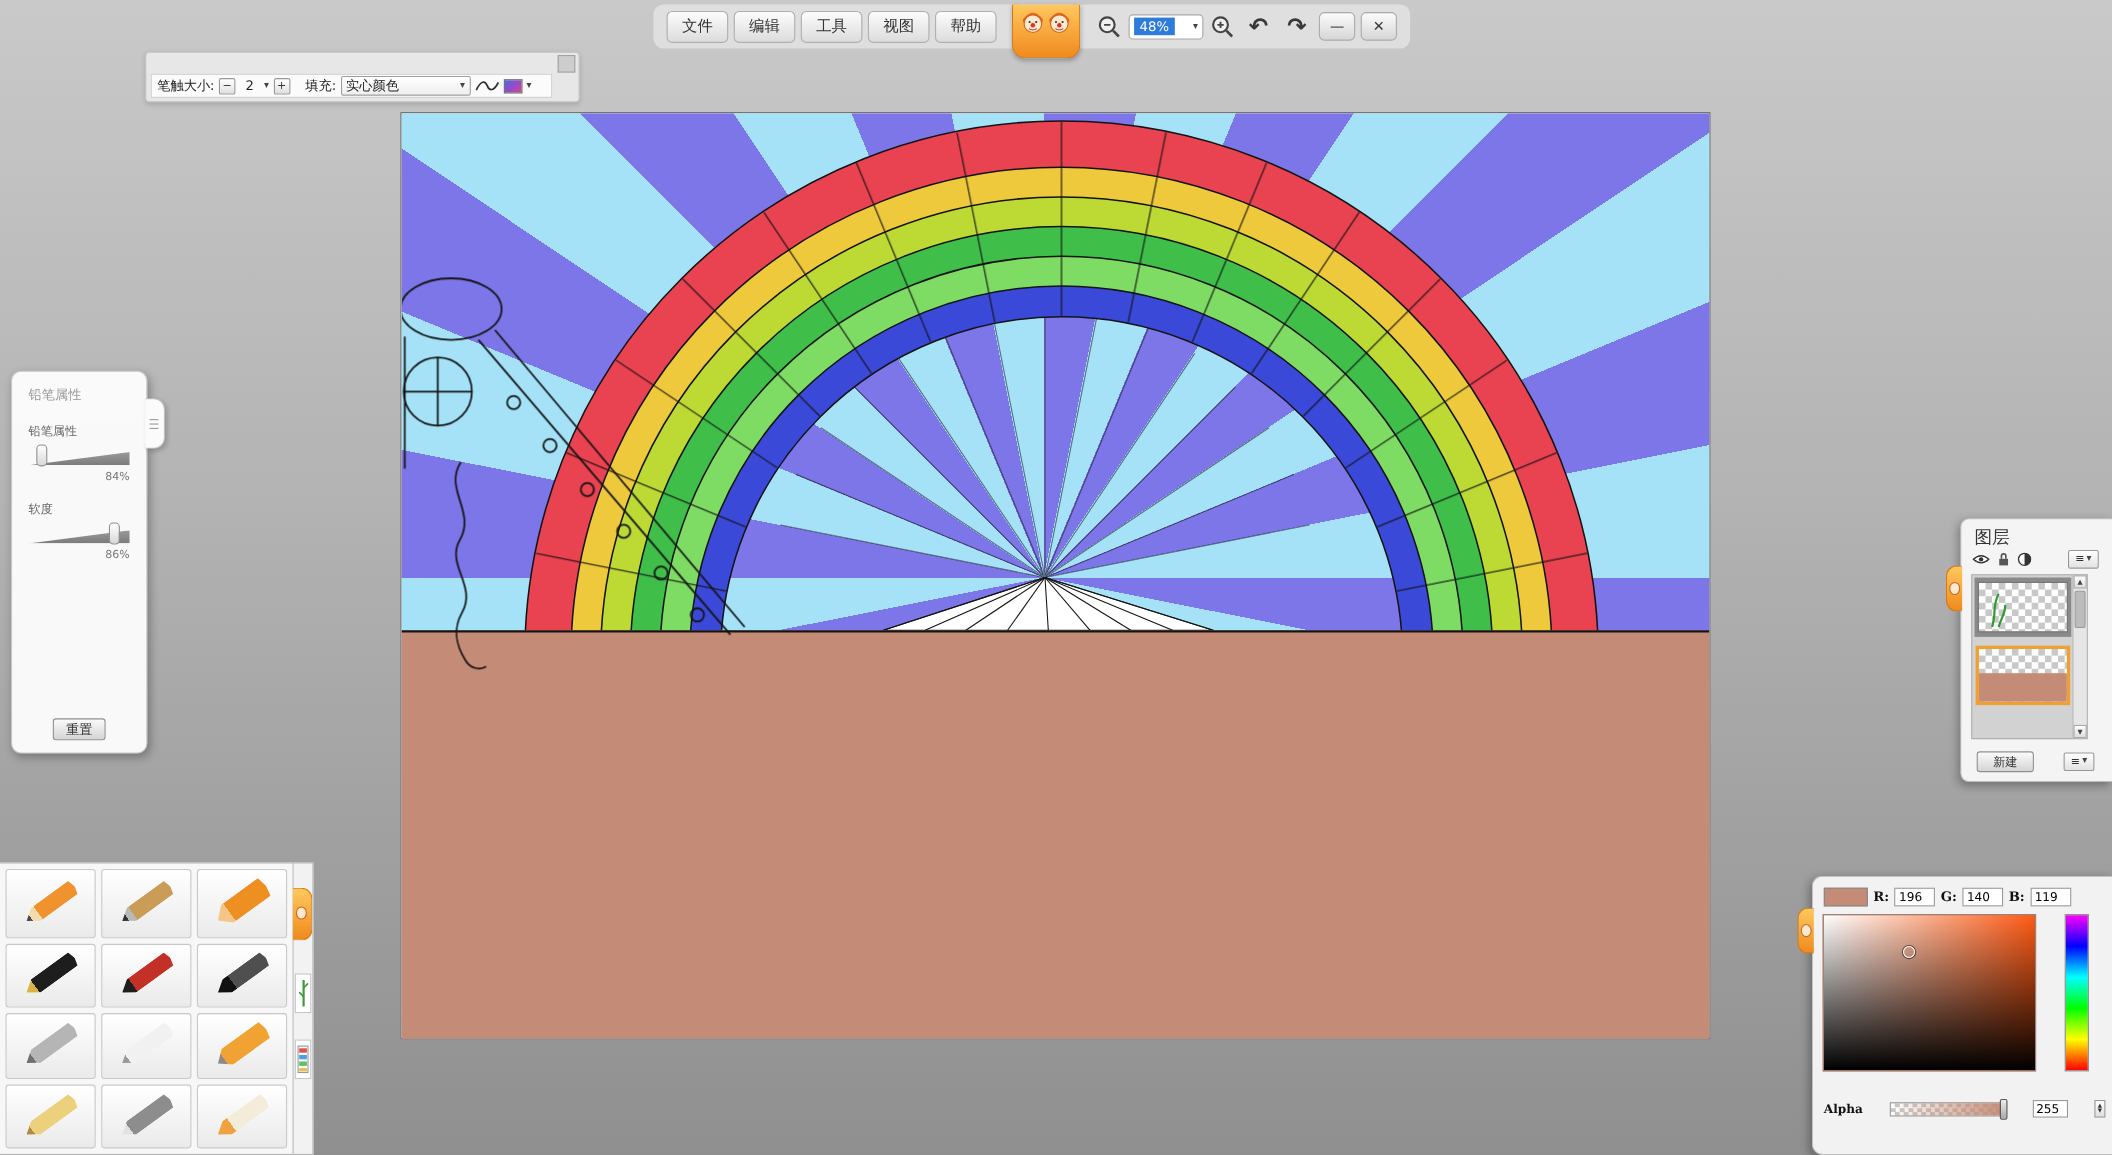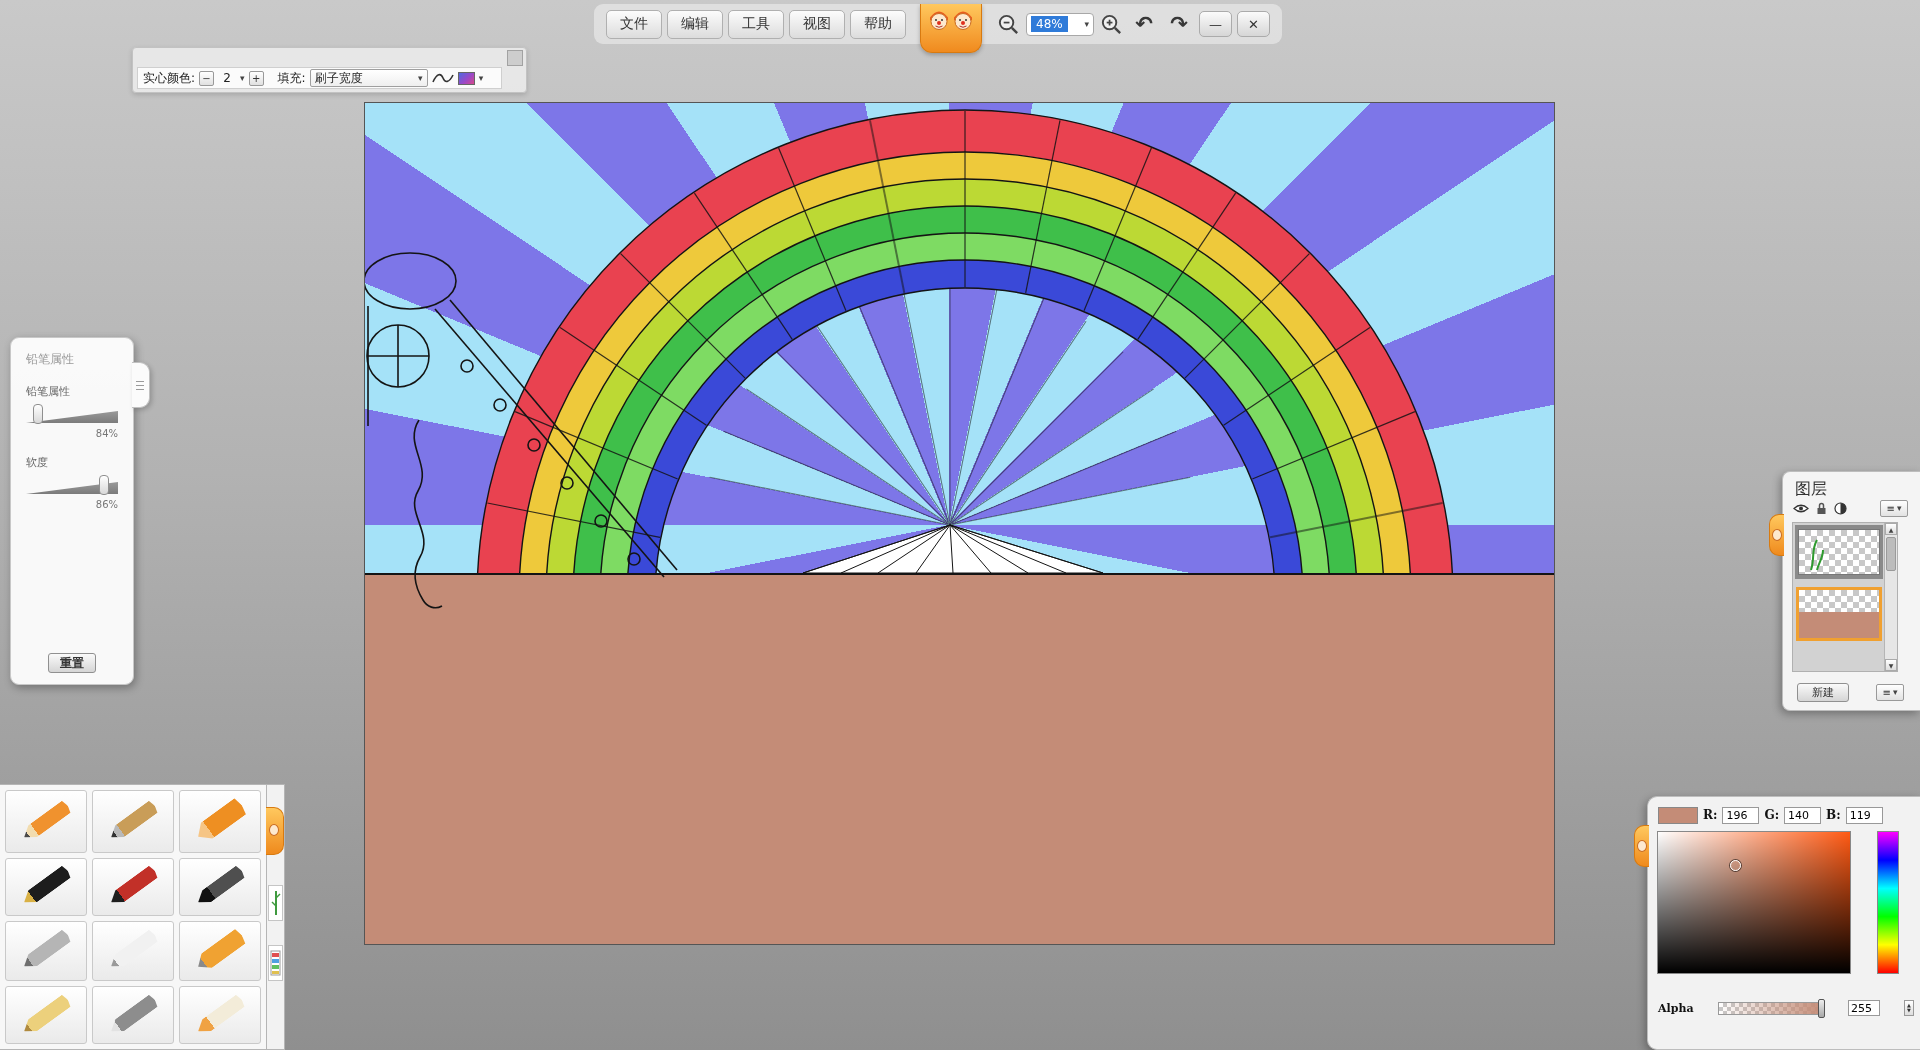--- a/index.html
+++ b/index.html
@@ -37,21 +37,21 @@
 .line-art { position:absolute; left:0; top:0; }
 
 
 .pencil-panel { position:absolute; left:10px; top:337px; width:124px; height:348px; background:rgba(253,253,253,.95); border:1px solid #c8c8c8; border-radius:9px; box-shadow:2px 3px 9px rgba(0,0,0,.3); padding:13px 15px; }
 .pp-title { font-size:12px; color:#9a9a9a; margin-bottom:8px; }
 .pp-label { font-size:11px; color:#666; margin:16px 0 7px; }
 .slider { position:relative; width:92px; height:18px; }
 .wedge { position:absolute; left:0; bottom:1px; width:100%; height:12px; background:linear-gradient(#9a9a9a,#7b7b7b); clip-path:polygon(0 100%,100% 0,100% 100%); }
 .sl-handle { position:absolute; top:-2px; width:10px; height:20px; background:linear-gradient(#fff,#d8d8d8); border:1px solid #8f8f8f; border-radius:4px; }
 .pp-val { font-size:10px; color:#777; text-align:right; width:92px; margin-top:4px; }
-.reset-btn { position:absolute; left:50%; transform:translateX(-50%); bottom:11px; width:48px; height:20px; background:linear-gradient(#fafafa,#d5d5d5); border:1px solid #909090; border-radius:3px; font-size:12px; color:#333; display:flex; align-items:center; justify-content:center;font-weight:bold; }
+.reset-btn { position:absolute; left:50%; transform:translateX(-50%); bottom:11px; width:48px; height:20px; background:linear-gradient(#fafafa,#d5d5d5); border:1px solid #909090; border-radius:3px; font-size:12px; color:#333; display:flex; align-items:center; justify-content:center; }
 .pp-tab { position:absolute; right:-17px; top:24px; width:18px; height:46px; background:#fbfbfb; border:1px solid #c0c0c0; border-left:none; border-radius:0 10px 10px 0; display:flex; flex-direction:column; justify-content:center; gap:3px; padding-left:4px; box-shadow:2px 2px 5px rgba(0,0,0,.2); }
 .pp-tab i { display:block; width:8px; height:1px; background:#9a9a9a; }
 
 
 .palette { position:absolute; left:0; top:784px; width:267px; height:266px; background:#f7f7f7; border:1px solid #b5b5b5; border-left:none; padding:5px; display:grid; grid-template-columns:repeat(3,1fr); gap:5px; }
 .tool { background:linear-gradient(#ffffff,#eaeaea); border:1px solid #c9c9c9; border-radius:3px; display:flex; align-items:center; justify-content:center; overflow:hidden; }
 .stick { width:54px; height:15px; transform:rotate(-36deg); clip-path:polygon(0 50%,20% 0,96% 0,100% 50%,96% 100%,20% 100%); }
 .t1{background:linear-gradient(90deg,#4a4a4a 0 9%,#f2dcae 9% 24%,#f0922e 24%);}
 .t2{background:linear-gradient(90deg,#333 0 10%,#b9b9b9 10% 22%,#c99d58 22%);}
 .t3{height:20px;background:linear-gradient(90deg,#f6c585 0 24%,#ee8f22 24%);}
@@ -242,29 +242,29 @@
     </svg>
     <div class="flat-btn">↶</div>
     <div class="flat-btn">↷</div>
     <div class="win-btn">—</div>
     <div class="win-btn">✕</div>
   </div>
 
   <div class="brush-bar">
     <div class="brush-handle"></div>
     <div class="brush-row">
-      <span>实心颜色:</span>
+      <span>笔触大小:</span>
       <div class="mini-btn">−</div>
       <span class="stepper-val">2</span>
       <span class="dd">▾</span>
       <div class="mini-btn">+</div>
       <span style="width:6px"></span>
       <span>填充:</span>
       <div class="fill-select">
-        <span>刷子宽度</span>
+        <span>实心颜色</span>
         <span class="dd">▾</span>
       </div>
       <svg width="22" height="15" viewBox="0 0 22 15">
         <path d="M1 11 C5 2 9 2 11 7 C13 12 17 12 21 4" fill="none" stroke="#333" stroke-width="1.6"></path>
       </svg>
       <div class="color-swatch-sm"></div>
       <span class="dd">▾</span>
     </div>
   </div>
 

